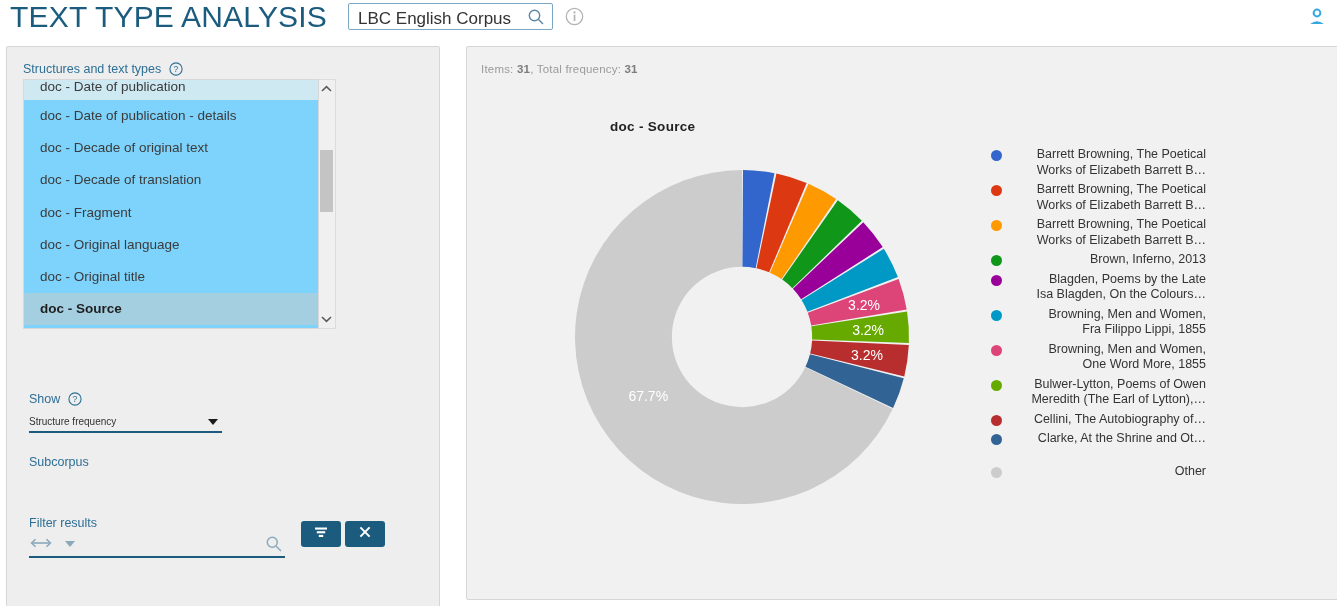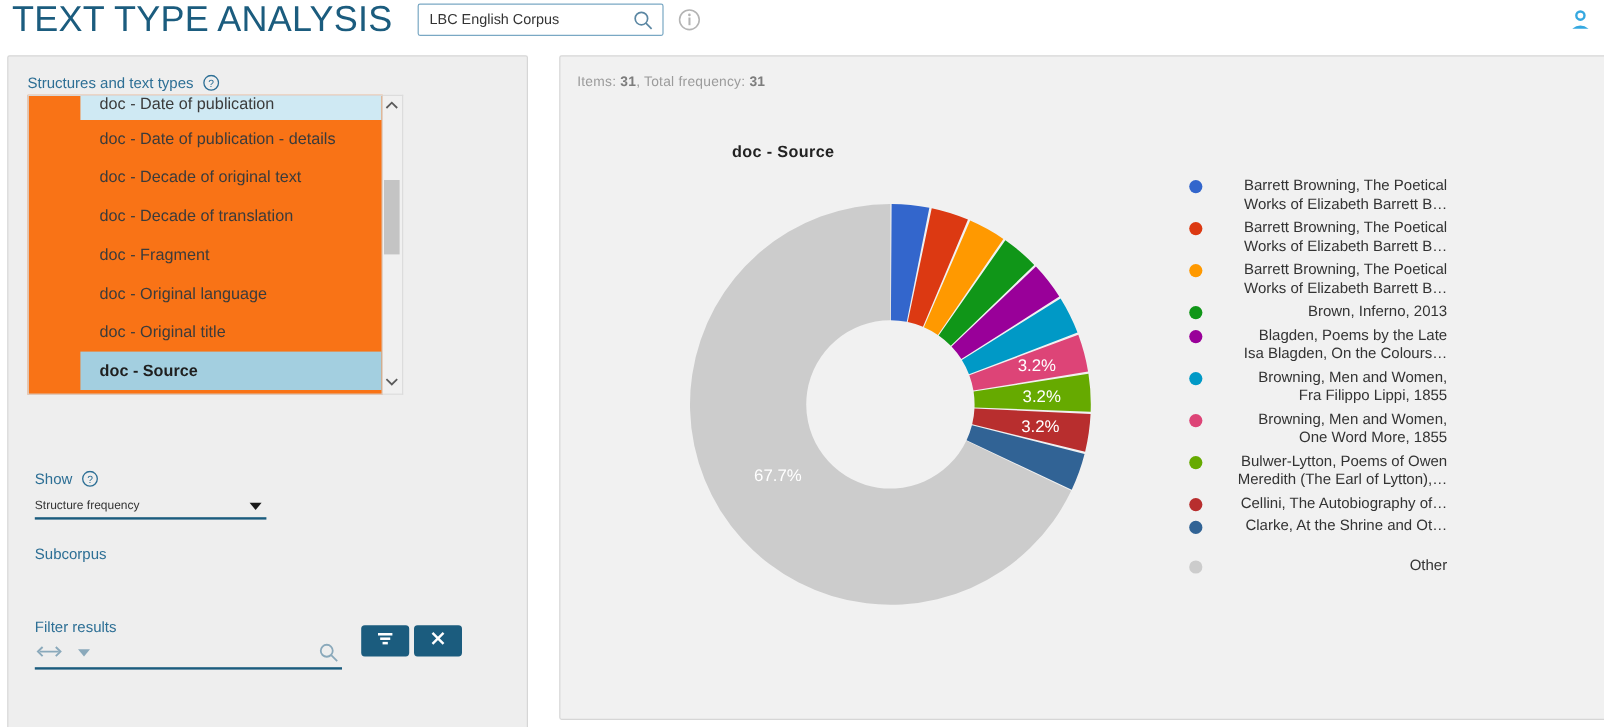--- a/index.html
+++ b/index.html
@@ -24,21 +24,21 @@
     font-family: "Liberation Sans", sans-serif;
   }
   .corpus-box {
     position: absolute; left: 348px; top: 3px;
     width: 205px; height: 27px;
     border: 1px solid #7aa8c4; border-radius: 2px;
     background: #fff;
   }
   .corpus-value {
     position: absolute; left: 9px; top: 5px;
-    font-size: 12px; color: #333;
+    font-size: 17px; color: #333;
   }
   .corpus-search-icon {
     position: absolute; right: 7px; top: 4px;
     width: 18px; height: 18px;
   }
   .info-icon-header {
     position: absolute; left: 565px; top: 7px;
     width: 19px; height: 19px;
   }
   .user-icon {
@@ -67,24 +67,23 @@
   .field-label {
     font-size: 12.5px; color: #2d6f95;
     font-family: "Liberation Sans", sans-serif;
   }
   .lbl-structures { position: absolute; left: 16px; top: 15px; }
   .help-icon { display: inline-block; vertical-align: -3px; margin-left: 4px; }
 
   .list-wrap {
     position: absolute; left: 16px; top: 32px;
     width: 296px; height: 250px;
-    background: #f97316;
+    background: #7dd3fc;
     border: 1px solid #d8d8d8;
     overflow: hidden;
-    padding-left: 43px;
   }
   .list-item {
     height: 32.2px; line-height: 32.2px;
     padding-left: 16px;
     font-size: 13.5px; color: #3b3b3b;
     white-space: nowrap; overflow: hidden;
   }
   .list-item.partial { height: 20px; line-height: 14px; background: #cfe9f3; }
   .list-item.selected { background: #a3cfe0; font-weight: bold; color: #1f1f1f; }
 

